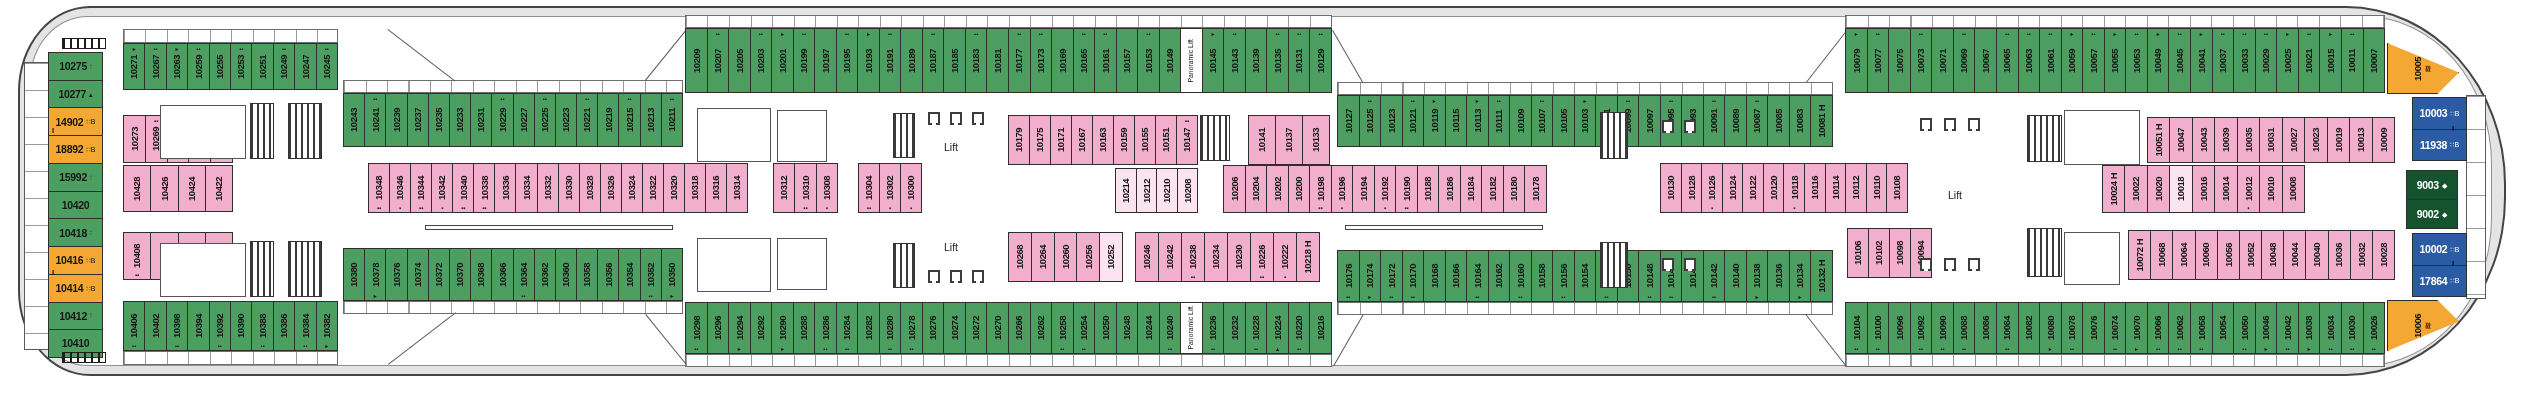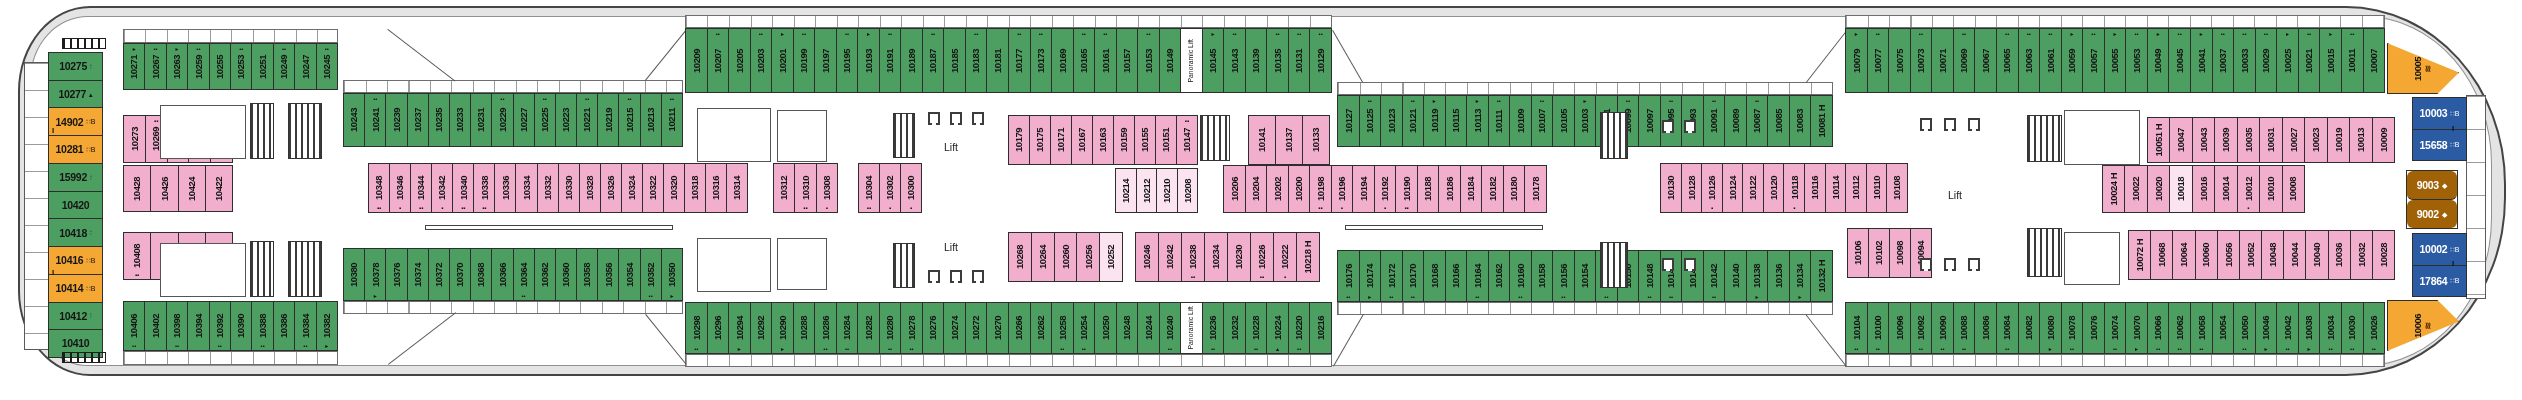--- a/index.html
+++ b/index.html
@@ -12,21 +12,21 @@
         border-radius:58px 128px 128px 58px / 64px 148px 148px 64px;}
   .strip{position:absolute;background:#fff;border:1px solid #6e6e6e;box-sizing:border-box;
         background-image:repeating-linear-gradient(90deg,#9b9b9b 0 1px,transparent 1px 21.5px);}
   .vstrip{position:absolute;background:#fff;border:1.5px solid #5a5a5a;box-sizing:border-box;
         background-image:repeating-linear-gradient(180deg,#9b9b9b 0 1px,transparent 1px 27px);}
   .band{position:absolute;display:flex;border:1px solid #2e2e2e;box-sizing:border-box;background:#fff;}
   .cab{flex:1;position:relative;border-right:1px solid #2e2e2e;box-sizing:border-box;
        display:flex;align-items:center;justify-content:center;overflow:hidden;}
   .cab:last-child{border-right:none;}
   .g{background:#4d9e61;} .p{background:#f1aecd;} .lp{background:#fbe3f0;}
-  .o{background:#f5a733;} .bl{background:#2b5ba3;} .tn{background:#a16207;border-radius:6px;} .lift{background:#ffffff;}
+  .o{background:#f5a733;} .bl{background:#2b5ba3;} .tn{background:#14532d;} .lift{background:#ffffff;}
   .num{writing-mode:vertical-rl;transform:rotate(180deg);font-size:9.5px;font-weight:700;
        color:#151515;letter-spacing:-0.5px;line-height:1;white-space:nowrap;}
   .cab.lift .num{font-size:6.8px;font-weight:400;letter-spacing:0;}
   .mk{position:absolute;left:0;right:0;text-align:center;font-size:6px;line-height:1;color:#111;}
   .mtop .mk{top:1.5px;} .mbot .mk{bottom:1.5px;}
   .col{position:absolute;display:flex;flex-direction:column;border:1.5px solid #2e2e2e;box-sizing:border-box;}
   .col .cab{border-right:none;border-bottom:1px solid #2e2e2e;flex-direction:row;gap:3px;}
   .col .cab:last-child{border-bottom:none;}
   .col .num{writing-mode:horizontal-tb;transform:none;font-size:10.5px;letter-spacing:-0.3px;}
   .col .mk{position:static;font-size:7px;}
@@ -1298,21 +1298,21 @@
       </div>
       <div class="cab g">
         <span class="num">10277</span>
         <span class="mk">▴</span>
       </div>
       <div class="cab o">
         <span class="num">14902</span>
         <span class="mk">∷B</span>
       </div>
       <div class="cab o">
-        <span class="num">10281</span>
+        <span class="num">18892</span>
         <span class="mk">∷B</span>
       </div>
       <div class="cab g">
         <span class="num">15992</span>
         <span class="mk">∶</span>
       </div>
       <div class="cab g">
         <span class="num">10420</span>
       </div>
       <div class="cab g">
@@ -1335,21 +1335,21 @@
         <span class="num">10410</span>
       </div>
     </div>
 
   <div class="col dark" style="left:2412px;top:97px;width:55px;height:64px">
       <div class="cab bl">
         <span class="num">10003</span>
         <span class="mk">∷B</span>
       </div>
       <div class="cab bl">
-        <span class="num">15658</span>
+        <span class="num">11938</span>
         <span class="mk">∷B</span>
       </div>
     </div>
   <div class="col dark" style="left:2406px;top:170px;width:52px;height:59px">
       <div class="cab tn">
         <span class="num">9003</span>
         <span class="mk">◆</span>
       </div>
       <div class="cab tn">
         <span class="num">9002</span>

